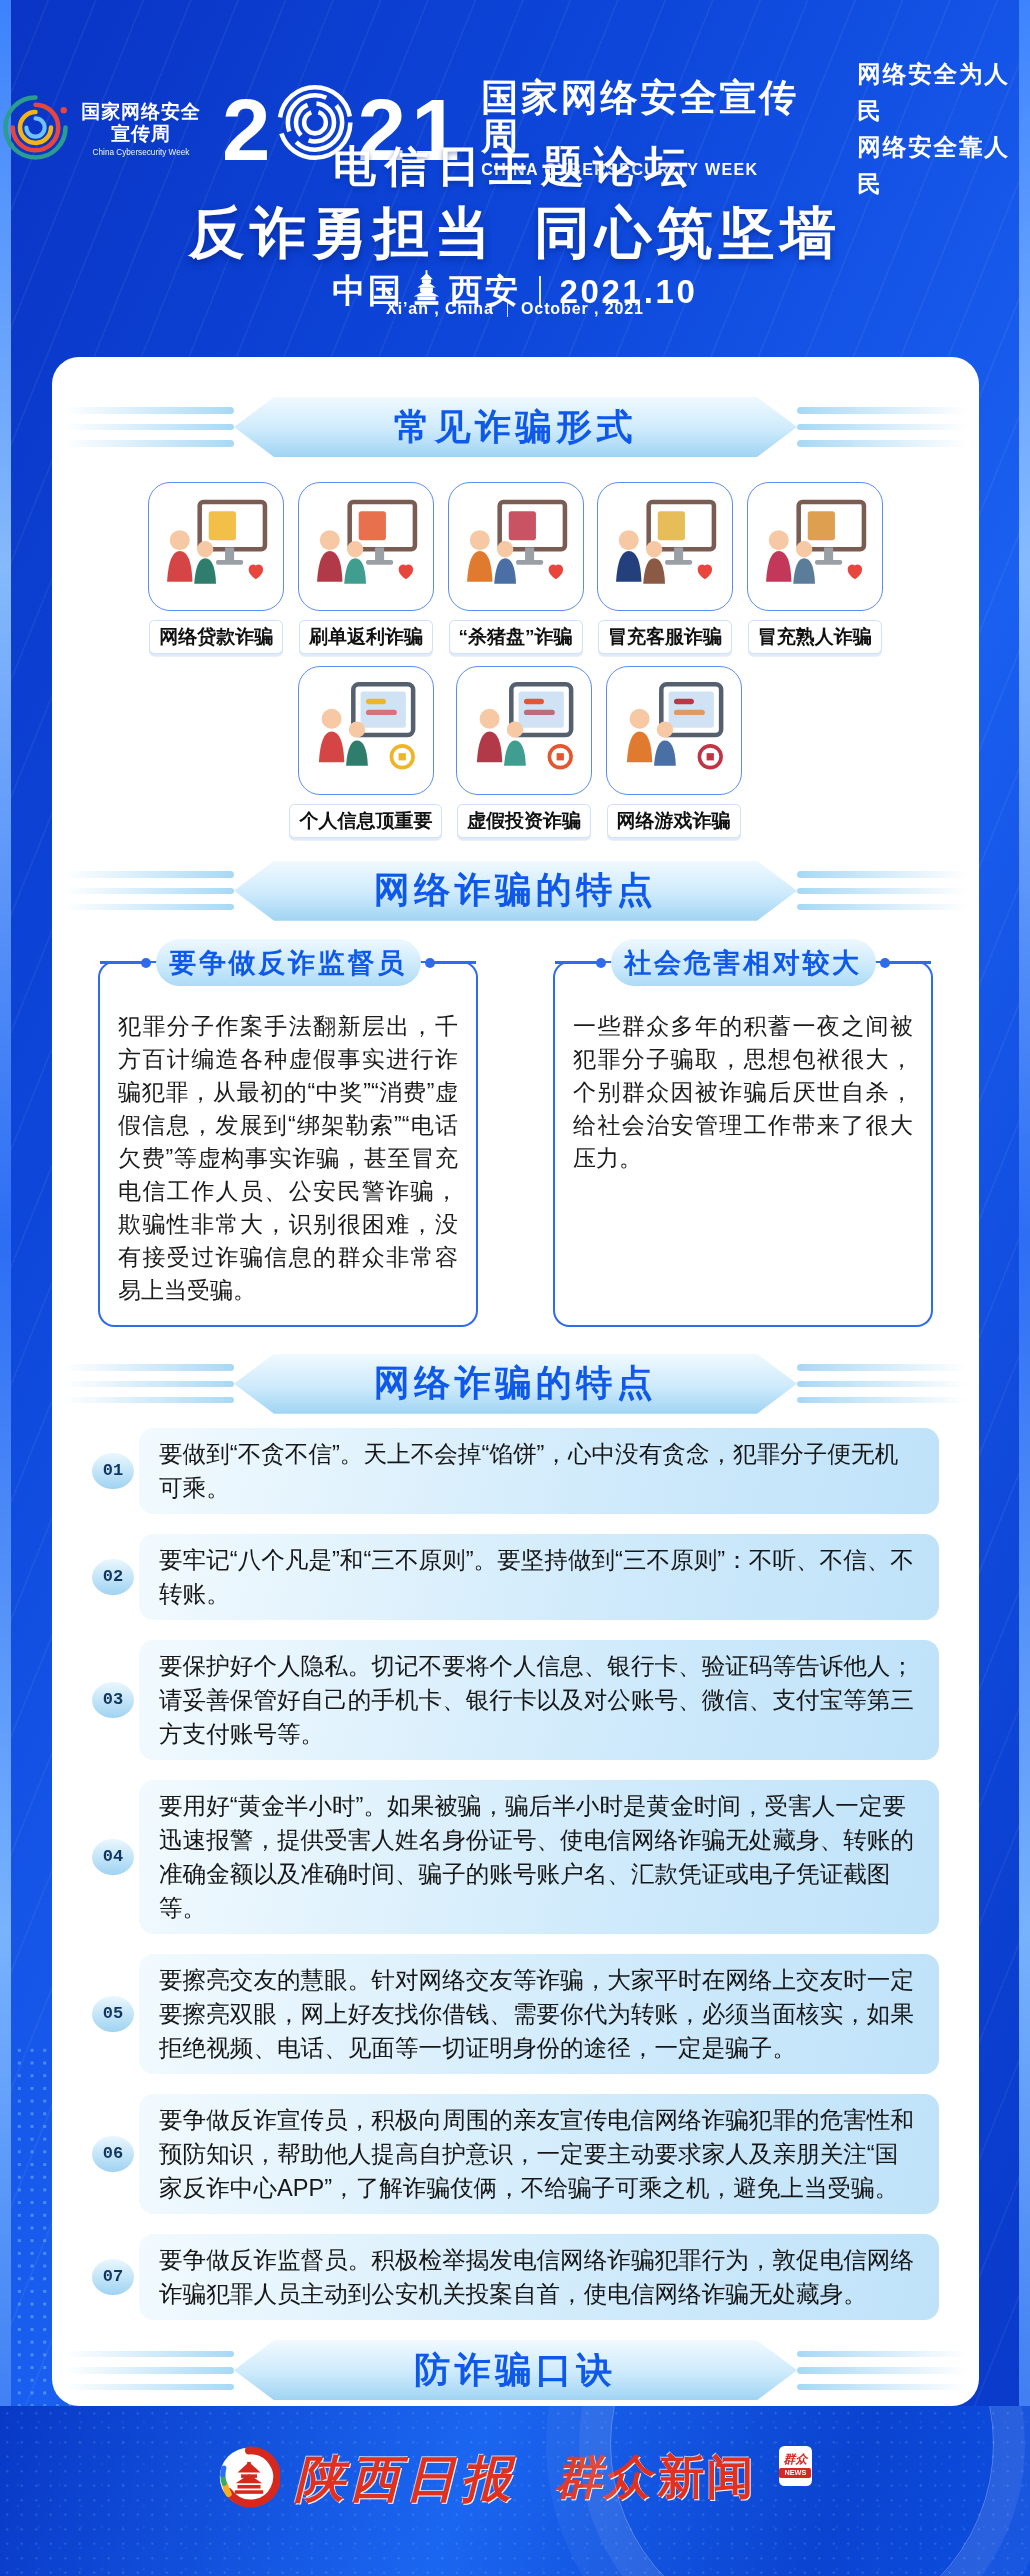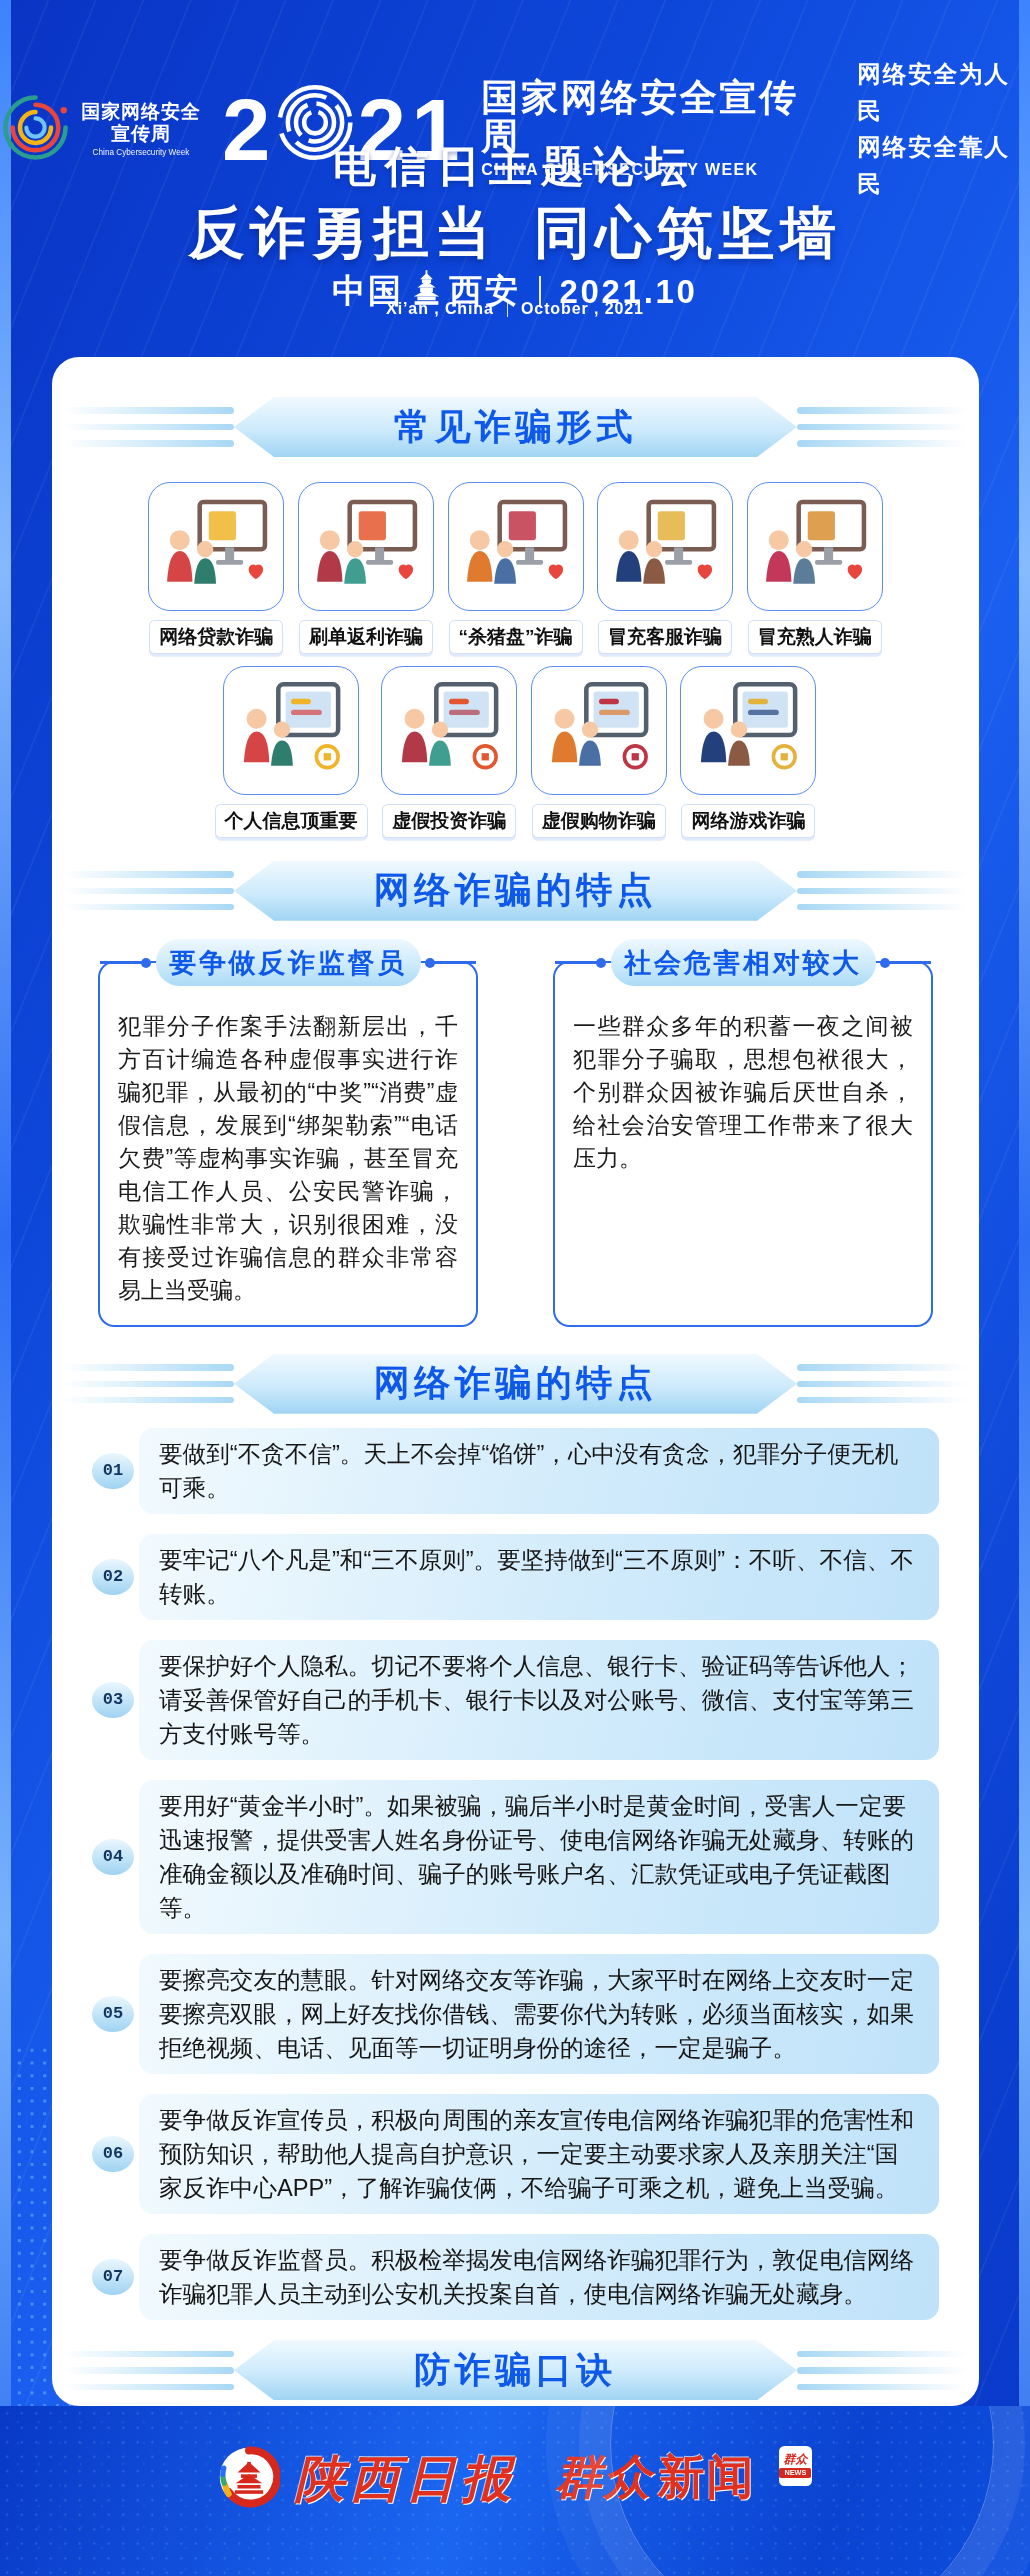--- a/index.html
+++ b/index.html
@@ -355,37 +355,20 @@
             <path d="M12 94 q2-34 14-34 q13 0 14 34 z" fill="var(--a)"></path>
             <circle cx="54" cy="58" r="9" fill="#f6c9a4"></circle>
             <path d="M42 98 q2-28 12-28 q11 0 12 28 z" fill="var(--b)"></path>
             <circle cx="104" cy="88" r="12" fill="none" stroke="var(--c)" stroke-width="4"></circle>
             <rect x="100" y="84" width="8" height="8" fill="var(--c)"></rect>
           </svg>
         </div>
         <div class="fraud-label">虚假投资诈骗</div>
       </div>
 
-      <div class="fraud-card">
-        <div class="ill">
-          <svg width="116" height="107" viewBox="0 0 128 118">
-            <rect x="50" y="8" width="66" height="56" rx="6" fill="#fff" stroke="#55606e" stroke-width="5"></rect>
-            <rect x="58" y="16" width="50" height="40" rx="3" fill="#cfe3f5"></rect>
-            <rect x="64" y="24" width="22" height="6" rx="3" fill="var(--c)"></rect>
-            <rect x="64" y="36" width="34" height="6" rx="3" fill="var(--a)" opacity=".7"></rect>
-            <circle cx="26" cy="46" r="11" fill="#f6c9a4"></circle>
-            <path d="M12 94 q2-34 14-34 q13 0 14 34 z" fill="var(--a)"></path>
-            <circle cx="54" cy="58" r="9" fill="#f6c9a4"></circle>
-            <path d="M42 98 q2-28 12-28 q11 0 12 28 z" fill="var(--b)"></path>
-            <circle cx="104" cy="88" r="12" fill="none" stroke="var(--c)" stroke-width="4"></circle>
-            <rect x="100" y="84" width="8" height="8" fill="var(--c)"></rect>
-          </svg>
-        </div>
-        <div class="fraud-label">虚假购物诈骗</div>
-      </div>
 
       <div class="fraud-card">
         <div class="ill">
           <svg width="116" height="107" viewBox="0 0 128 118">
             <rect x="50" y="8" width="66" height="56" rx="6" fill="#fff" stroke="#55606e" stroke-width="5"></rect>
             <rect x="58" y="16" width="50" height="40" rx="3" fill="#cfe3f5"></rect>
             <rect x="64" y="24" width="22" height="6" rx="3" fill="var(--c)"></rect>
             <rect x="64" y="36" width="34" height="6" rx="3" fill="var(--a)" opacity=".7"></rect>
             <circle cx="26" cy="46" r="11" fill="#f6c9a4"></circle>
             <path d="M12 94 q2-34 14-34 q13 0 14 34 z" fill="var(--a)"></path>

